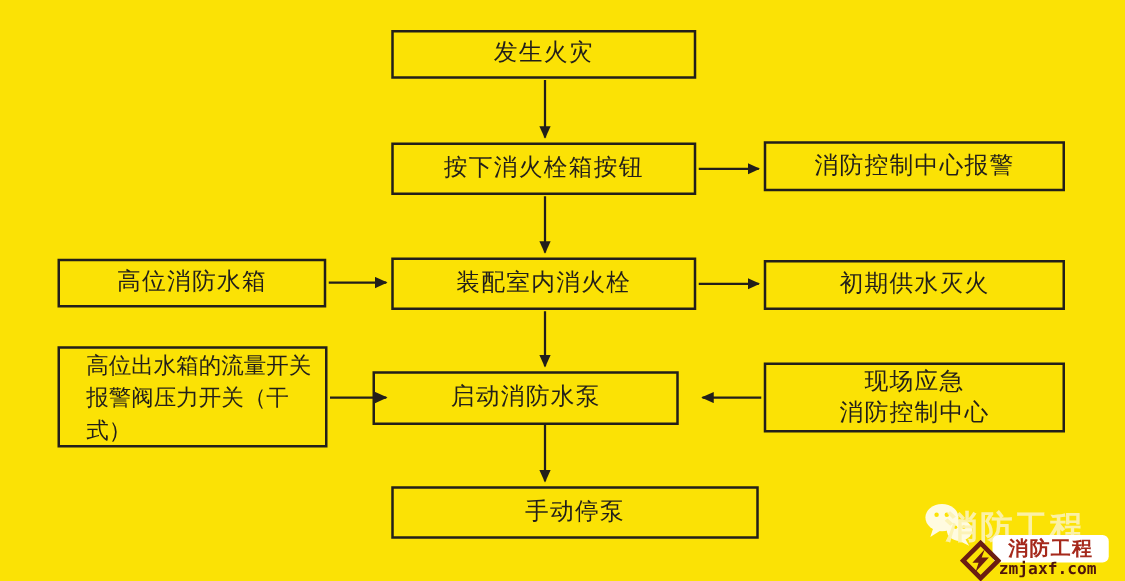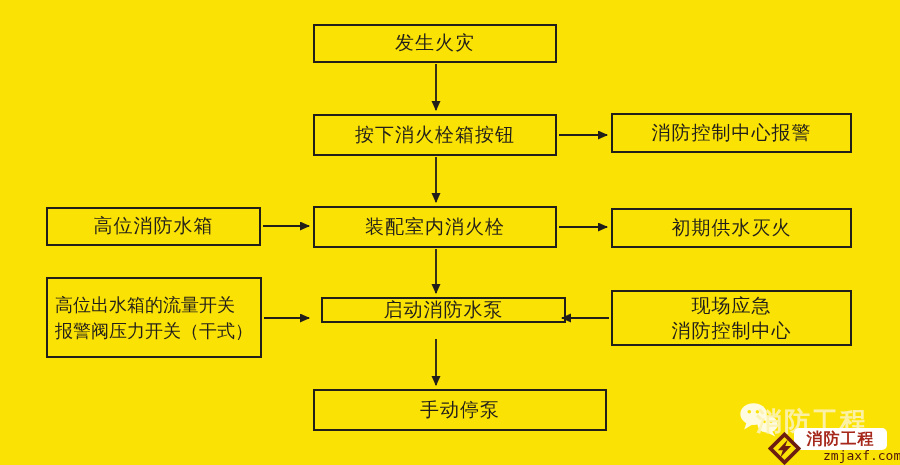--- a/index.html
+++ b/index.html
@@ -16,21 +16,21 @@
     position:absolute;z-index:2;
     box-sizing:border-box;
     border:2px solid var(--line,#221f1a);
     display:flex;align-items:center;justify-content:center;
     font-size:19px;letter-spacing:1px;
     text-align:center;line-height:1.2;
   }
   .node.multiline{
     flex-direction:column;align-items:flex-start;justify-content:center;
     font-size:18px;letter-spacing:0;line-height:26px;
-    padding-left:7px;text-align:left;
+    padding-left:21px;text-align:left;
   }
   .node.twoline{flex-direction:column;line-height:25px;justify-content:center;}
   
   .wm-title{
     position:absolute;left:756px;top:404px;z-index:3;
     font-size:26px;font-weight:bold;letter-spacing:2px;
     color:var(--watermark-cream,#fcf3b4);opacity:.92;
     white-space:nowrap;
   }
   .wm-wechat{position:absolute;left:738px;top:401px;z-index:3;}
@@ -41,24 +41,23 @@
     color:var(--badge-red,#a5281b);
     font-family:"Liberation Sans","DejaVu Sans",sans-serif;
     font-weight:bold;font-size:16px;letter-spacing:1px;
     display:flex;align-items:center;justify-content:center;
     white-space:nowrap;
   }
   .wm-logo{position:absolute;left:768px;top:432px;z-index:5;}
   .wm-url{
     position:absolute;left:799px;top:448px;z-index:4;
     font-family:"DejaVu Sans Mono","Liberation Mono",monospace;
-    font-weight:normal;font-size:13px;
+    font-weight:bold;font-size:13px;
     color:var(--url-red,#4f150b);
     white-space:nowrap;
-    margin-left:24px;
   }
 </style>
 </head>
 <body>
 
 <div id="stage">
 
   <svg id="connectors" width="900" height="465" viewBox="0 0 900 465">
     <defs>
       <marker id="ah" markerWidth="11" markerHeight="10" refX="9" refY="4.5" orient="auto" markerUnits="userSpaceOnUse">
@@ -100,21 +99,21 @@
 
   <div class="node" style="left:611px;top:208px;width:241px;height:40px">
     <span>初期供水灭火</span>
   </div>
 
   <div class="node multiline" style="left:46px;top:277px;width:216px;height:81px">
     <div>高位出水箱的流量开关</div>
     <div>报警阀压力开关（干式）</div>
   </div>
 
-  <div class="node" style="left:321px;top:297px;width:245px;height:26px">
+  <div class="node" style="left:298px;top:297px;width:245px;height:43px">
     <span>启动消防水泵</span>
   </div>
 
   <div class="node twoline" style="left:611px;top:290px;width:241px;height:56px">
     <div>现场应急</div>
     <div>消防控制中心</div>
   </div>
 
   <div class="node" style="left:313px;top:389px;width:294px;height:42px">
     <span>手动停泵</span>

